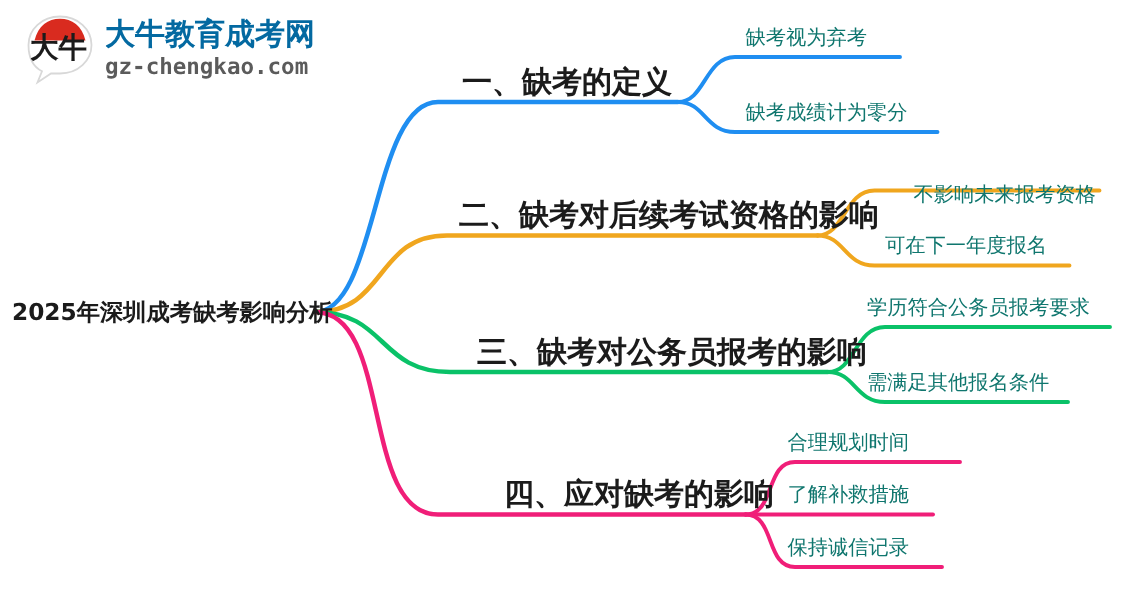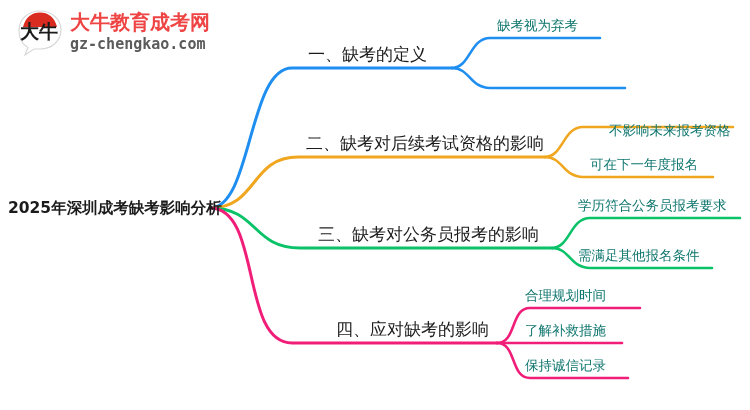--- a/index.html
+++ b/index.html
@@ -48,21 +48,21 @@
   .logo-text {
     position: absolute;
     left: 54px;
     top: 3px;
     width: 136px;
   }
   .logo-title {
     font-family: "DejaVu Sans", sans-serif;
     font-size: 20px;
     font-weight: bold;
-    color: #ef4444;
+    color: #0369a1;
     letter-spacing: 0px;
     line-height: 24px;
     white-space: nowrap;
   }
   .logo-sub {
     font-family: "DejaVu Sans Mono", monospace;
     font-size: 15px;
     font-weight: bold;
     color: #5b5b5b;
     line-height: 16px;
@@ -79,22 +79,22 @@
   }
   .root-node {
     font-size: 15.5px;
     font-weight: bold;
     letter-spacing: 0px;
     left: 8px;
     top: 198px;
     line-height: 20px;
   }
   .branch-node {
-    font-size: 17px;
-    font-weight: normal;
+    font-size: 20px;
+    font-weight: bold;
     line-height: 19px;
   }
   .leaf-node {
     font-size: 13.5px;
     font-weight: normal;
     line-height: 18px;
     color: #0f766e;
   }
 </style>
 </head>
@@ -139,20 +139,21 @@
     <div class="logo-text">
       <div class="logo-title">大牛教育成考网</div>
       <div class="logo-sub">gz-chengkao.com</div>
     </div>
   </div>
 
   <div class="node root-node">2025年深圳成考缺考影响分析</div>
 
   <div class="node branch-node" style="left:308px; top:45px;">一、缺考的定义</div>
   <div class="node leaf-node" style="left:497px; top:16px;">缺考视为弃考</div>
+  <div class="node leaf-node" style="left:497px; top:66px;">缺考成绩计为零分</div>
 
   <div class="node branch-node" style="left:306px; top:134px;">二、缺考对后续考试资格的影响</div>
   <div class="node leaf-node" style="left:590px; top:121px;margin-left:19px;">不影响未来报考资格</div>
   <div class="node leaf-node" style="left:590px; top:155px;">可在下一年度报名</div>
 
   <div class="node branch-node" style="left:318px; top:225px;">三、缺考对公务员报考的影响</div>
   <div class="node leaf-node" style="left:578px; top:196px;">学历符合公务员报考要求</div>
   <div class="node leaf-node" style="left:578px; top:246px;">需满足其他报名条件</div>
 
   <div class="node branch-node" style="left:336px; top:320px;">四、应对缺考的影响</div>

